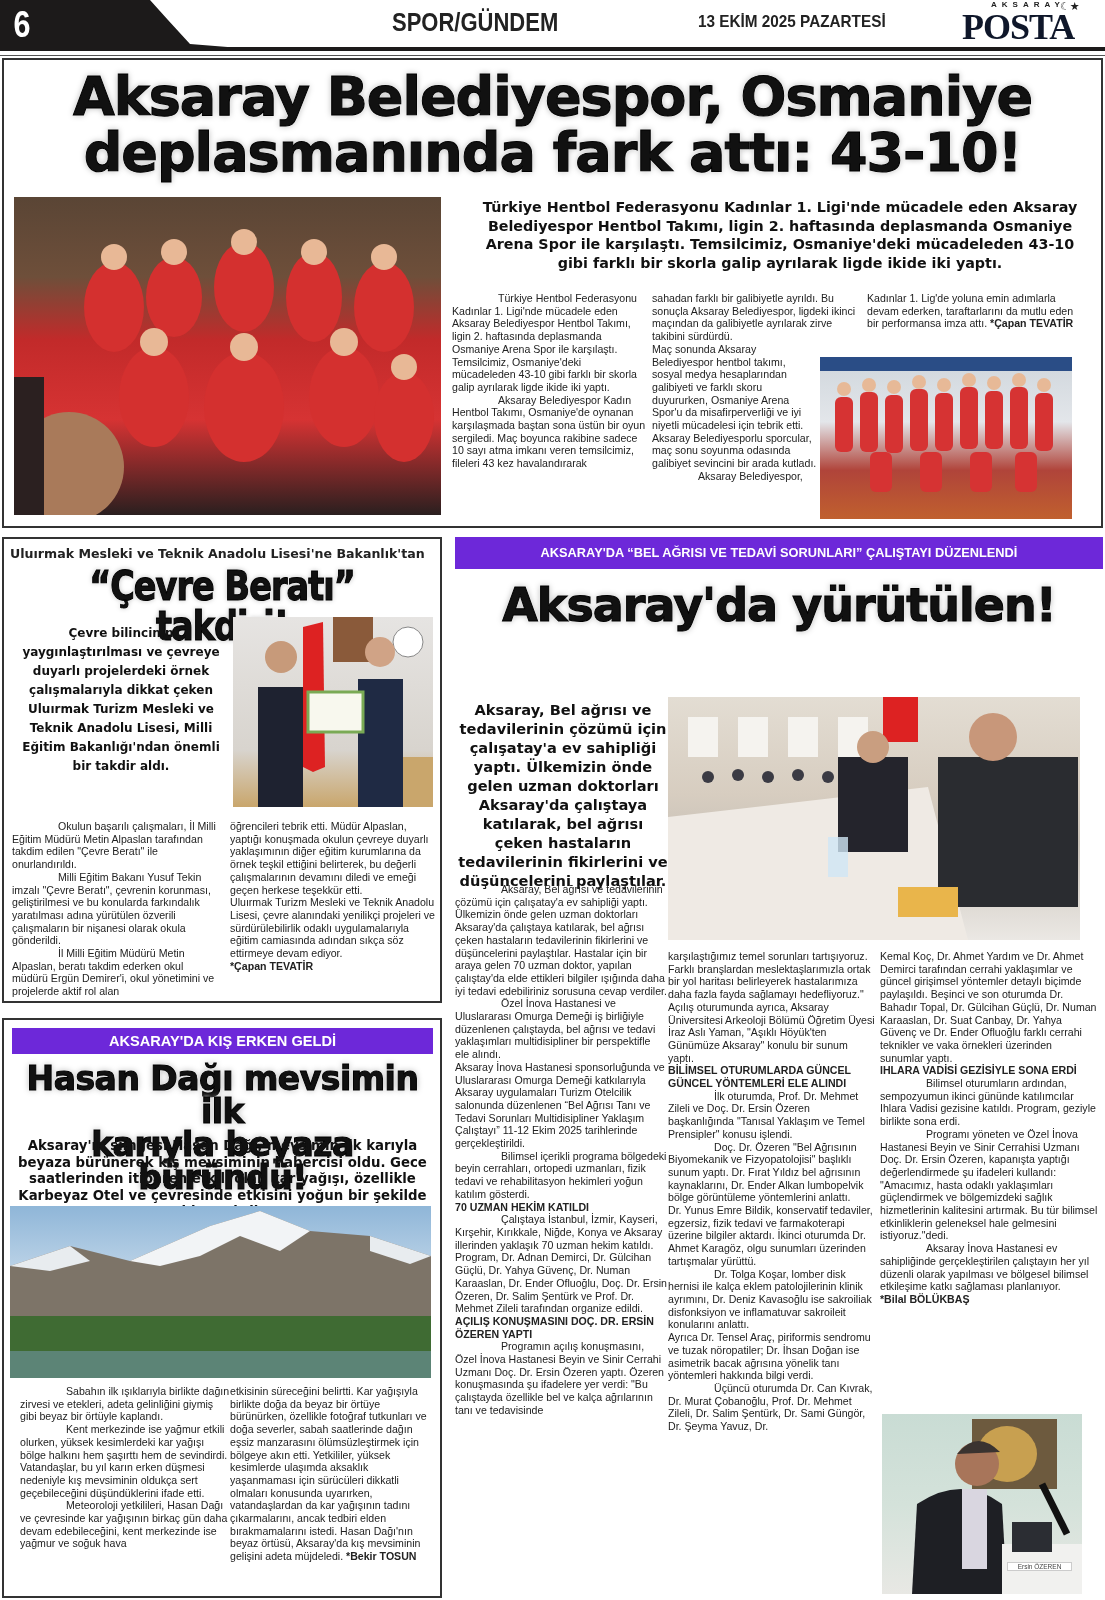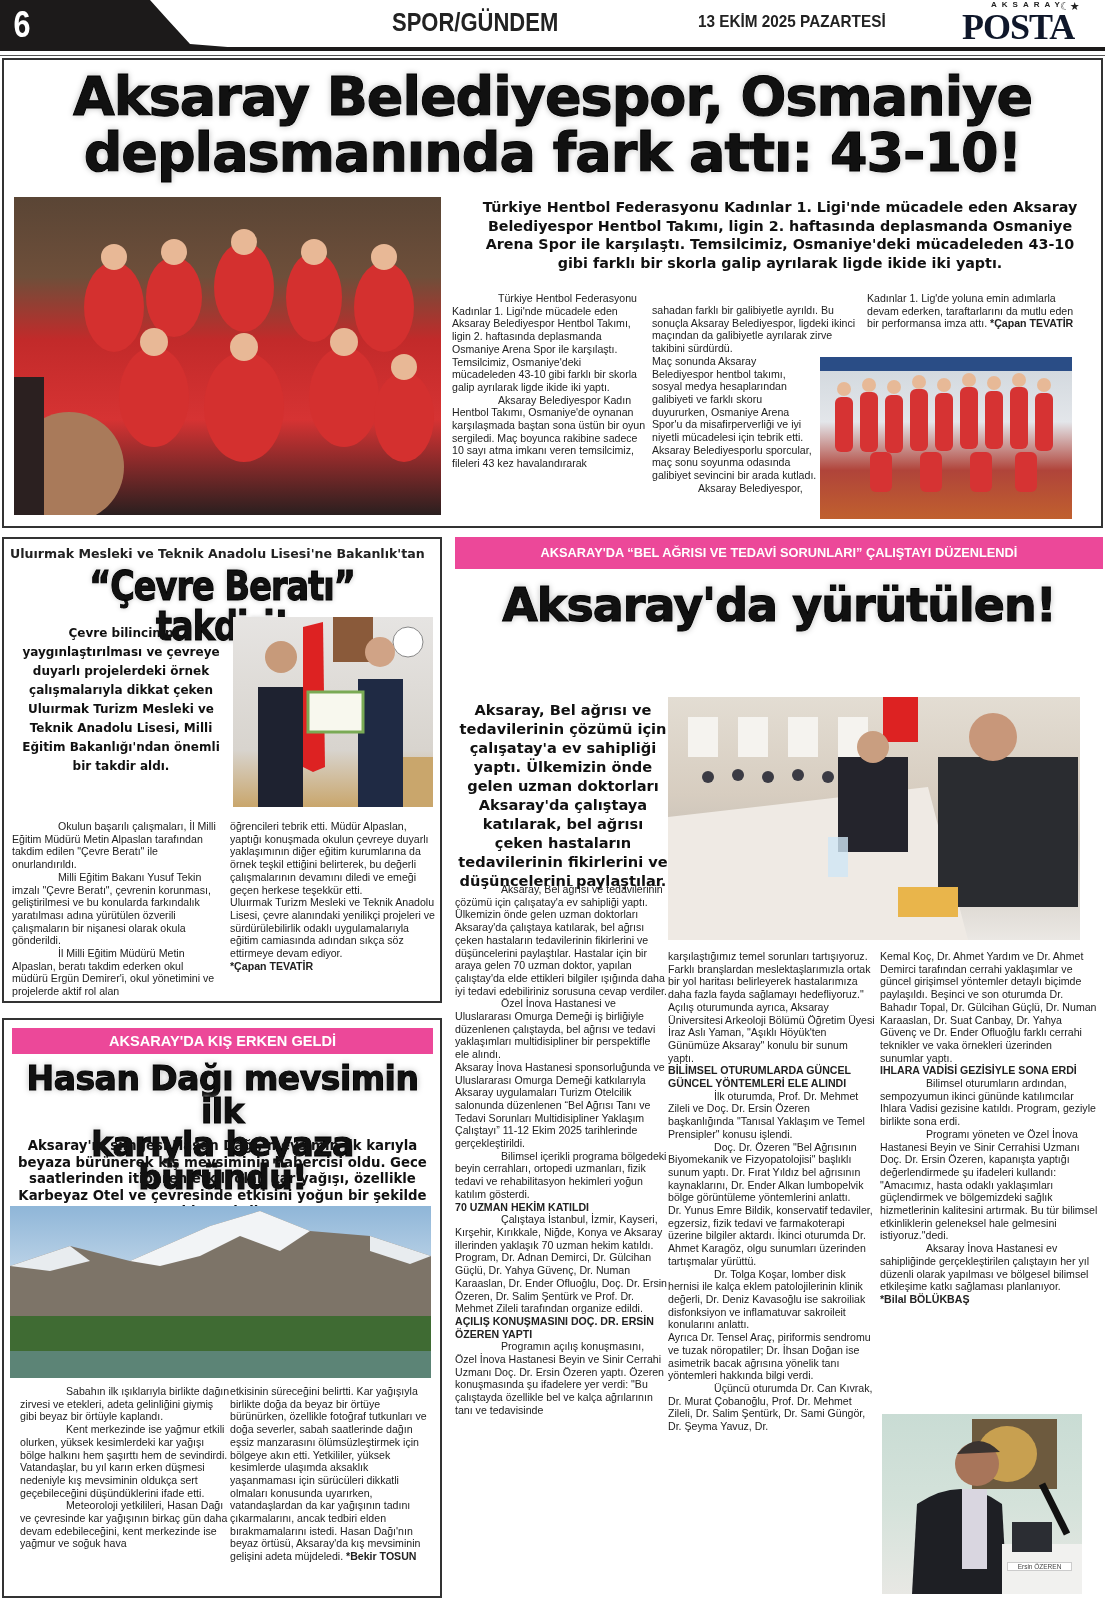--- a/index.html
+++ b/index.html
@@ -16,21 +16,21 @@
 .hrule{left:0;top:47px;width:1105px;height:4px;background:#1c1a1a}
 .hrule2{left:0;top:55px;width:1105px;height:1px;background:#555}
 
 .box{border:2px solid #333;background:#fff}
 .headline{font-family:"DejaVu Sans",sans-serif;font-weight:bold;color:#111;text-align:center;line-height:1;-webkit-text-stroke:1px #000;text-shadow:0 0 3px #fff,0 0 6px #aaa}
 .lead{font-family:"DejaVu Sans",sans-serif;font-weight:bold;text-align:center;color:#111}
 .body{font-size:10.6px;line-height:12.7px;color:#222}
 .body p{margin:0}
 .body .ind{text-indent:46px}
 .body b{font-weight:bold}
-.kicker{background:#ec4899;color:#fff;font-weight:bold;text-align:center}
+.kicker{background:#6d28d9;color:#fff;font-weight:bold;text-align:center}
 .photo{overflow:hidden}
 </style>
 </head>
 <body>
 
 <div class="abs pgnum-tab"></div>
 <div class="abs pgnum">6</div>
 <div class="abs section">SPOR/GÜNDEM</div>
 <div class="abs date">13 EKİM 2025 PAZARTESİ</div>
 <div class="abs logo-small">AKSARAY</div>
@@ -70,21 +70,21 @@
     </g>
     <circle cx="55" cy="270" r="55" fill="#a97a5a"></circle>
     <rect x="0" y="180" width="30" height="138" fill="#2b2020"></rect>
   </svg>
 </div>
 <div class="abs lead" style="left:470px;top:198px;width:620px;font-size:14.3px;line-height:18.5px">Türkiye Hentbol Federasyonu Kadınlar 1. Ligi'nde mücadele eden Aksaray Belediyespor Hentbol Takımı, ligin 2. haftasında deplasmanda Osmaniye Arena Spor ile karşılaştı. Temsilcimiz, Osmaniye'deki mücadeleden 43-10 gibi farklı bir skorla galip ayrılarak ligde ikide iki yaptı.</div>
 <div class="abs body" style="left:452px;top:292px;width:195px">
   <p class="ind">Türkiye Hentbol Federasyonu Kadınlar 1. Ligi'nde mücadele eden Aksaray Belediyespor Hentbol Takımı, ligin 2. haftasında deplasmanda Osmaniye Arena Spor ile karşılaştı. Temsilcimiz, Osmaniye'deki mücadeleden 43-10 gibi farklı bir skorla galip ayrılarak ligde ikide iki yaptı.</p>
   <p class="ind">Aksaray Belediyespor Kadın Hentbol Takımı, Osmaniye'de oynanan karşılaşmada baştan sona üstün bir oyun sergiledi. Maç boyunca rakibine sadece 10 sayı atma imkanı veren temsilcimiz, fileleri 43 kez havalandırarak</p>
 </div>
-<div class="abs body" style="left:652px;top:304px;width:210px">
+<div class="abs body" style="left:652px;top:292px;width:210px">
   <p>sahadan farklı bir galibiyetle ayrıldı. Bu sonuçla Aksaray Belediyespor, ligdeki ikinci maçından da galibiyetle ayrılarak zirve takibini sürdürdü.</p>
   <p style="width:165px">Maç sonunda Aksaray Belediyespor hentbol takımı, sosyal medya hesaplarından galibiyeti ve farklı skoru duyururken, Osmaniye Arena Spor'u da misafirperverliği ve iyi niyetli mücadelesi için tebrik etti. Aksaray Belediyesporlu sporcular, maç sonu soyunma odasında galibiyet sevincini bir arada kutladı.</p>
   <p class="ind" style="width:165px">Aksaray Belediyespor,</p>
 </div>
 <div class="abs body" style="left:867px;top:292px;width:220px">
   <p><span>Kadınlar 1. Lig'de yoluna emin adımlarla devam ederken, taraftarlarını da mutlu eden bir performansa imza attı.</span> <b>*Çapan TEVATİR</b></p>
 </div>
 <div class="abs photo" style="left:820px;top:357px;width:252px;height:162px;background:linear-gradient(180deg,#cfd6dc 0%,#e3e6ea 40%,#b0443a 70%,#c0602e 100%)">
   <svg width="252" height="162" viewBox="0 0 252 162">
     <rect x="0" y="0" width="252" height="14" fill="#2a4d86"></rect>
@@ -214,21 +214,21 @@
   <p><b>AÇILIŞ KONUŞMASINI DOÇ. DR. ERSİN ÖZEREN YAPTI</b></p>
   <p class="ind">Programın açılış konuşmasını, Özel İnova Hastanesi Beyin ve Sinir Cerrahi Uzmanı Doç. Dr. Ersin Özeren yaptı. Özeren konuşmasında şu ifadelere yer verdi: "Bu çalıştayda özellikle bel ve kalça ağrılarının tanı ve tedavisinde</p>
 </div>
 <div class="abs body" style="left:668px;top:950px;width:208px">
   <p>karşılaştığımız temel sorunları tartışıyoruz. Farklı branşlardan meslektaşlarımızla ortak bir yol haritası belirleyerek hastalarımıza daha fazla fayda sağlamayı hedefliyoruz."</p>
   <p>Açılış oturumunda ayrıca, Aksaray Üniversitesi Arkeoloji Bölümü Öğretim Üyesi İraz Aslı Yaman, "Aşıklı Höyük'ten Günümüze Aksaray" konulu bir sunum yaptı.</p>
   <p><b>BİLİMSEL OTURUMLARDA GÜNCEL GÜNCEL YÖNTEMLERİ ELE ALINDI</b></p>
   <p class="ind">İlk oturumda, Prof. Dr. Mehmet Zileli ve Doç. Dr. Ersin Özeren başkanlığında "Tanısal Yaklaşım ve Temel Prensipler" konusu işlendi.</p>
   <p class="ind">Doç. Dr. Özeren "Bel Ağrısının Biyomekanik ve Fizyopatolojisi" başlıklı sunum yaptı. Dr. Fırat Yıldız bel ağrısının kaynaklarını, Dr. Ender Alkan lumbopelvik bölge görüntüleme yöntemlerini anlattı.</p>
   <p>Dr. Yunus Emre Bildik, konservatif tedaviler, egzersiz, fizik tedavi ve farmakoterapi üzerine bilgiler aktardı. İkinci oturumda Dr. Ahmet Karagöz, olgu sunumları üzerinden tartışmalar yürüttü.</p>
-  <p class="ind">Dr. Tolga Koşar, lomber disk hernisi ile kalça eklem patolojilerinin klinik değerli, Dr. Deniz Kavasoğlu ise sakroiliak disfonksiyon ve inflamatuvar sakroileit konularını anlattı.</p>
+  <p class="ind">Dr. Tolga Koşar, lomber disk hernisi ile kalça eklem patolojilerinin klinik ayrımını, Dr. Deniz Kavasoğlu ise sakroiliak disfonksiyon ve inflamatuvar sakroileit konularını anlattı.</p>
   <p>Ayrıca Dr. Tensel Araç, piriformis sendromu ve tuzak nöropatiler; Dr. İhsan Doğan ise asimetrik bacak ağrısına yönelik tanı yöntemleri hakkında bilgi verdi.</p>
   <p class="ind">Üçüncü oturumda Dr. Can Kıvrak, Dr. Murat Çobanoğlu, Prof. Dr. Mehmet Zileli, Dr. Salim Şentürk, Dr. Sami Güngör, Dr. Şeyma Yavuz, Dr.</p>
 </div>
 <div class="abs body" style="left:880px;top:950px;width:218px">
   <p>Kemal Koç, Dr. Ahmet Yardım ve Dr. Ahmet Demirci tarafından cerrahi yaklaşımlar ve güncel girişimsel yöntemler detaylı biçimde paylaşıldı. Beşinci ve son oturumda Dr. Bahadır Topal, Dr. Gülcihan Güçlü, Dr. Numan Karaaslan, Dr. Suat Canbay, Dr. Yahya Güvenç ve Dr. Ender Ofluoğlu farklı cerrahi teknikler ve vaka örnekleri üzerinden sunumlar yaptı.</p>
   <p><b>IHLARA VADİSİ GEZİSİYLE SONA ERDİ</b></p>
   <p class="ind">Bilimsel oturumların ardından, sempozyumun ikinci gününde katılımcılar Ihlara Vadisi gezisine katıldı. Program, geziyle birlikte sona erdi.</p>
   <p class="ind">Programı yöneten ve Özel İnova Hastanesi Beyin ve Sinir Cerrahisi Uzmanı Doç. Dr. Ersin Özeren, kapanışta yaptığı değerlendirmede şu ifadeleri kullandı: "Amacımız, hasta odaklı yaklaşımları güçlendirmek ve bölgemizdeki sağlık hizmetlerinin kalitesini artırmak. Bu tür bilimsel etkinliklerin geleneksel hale gelmesini istiyoruz."dedi.</p>
   <p class="ind">Aksaray İnova Hastanesi ev sahipliğinde gerçekleştirilen çalıştayın her yıl düzenli olarak yapılması ve bölgesel bilimsel etkileşime katkı sağlaması planlanıyor.</p>
   <p><b>*Bilal BÖLÜKBAŞ</b></p>

